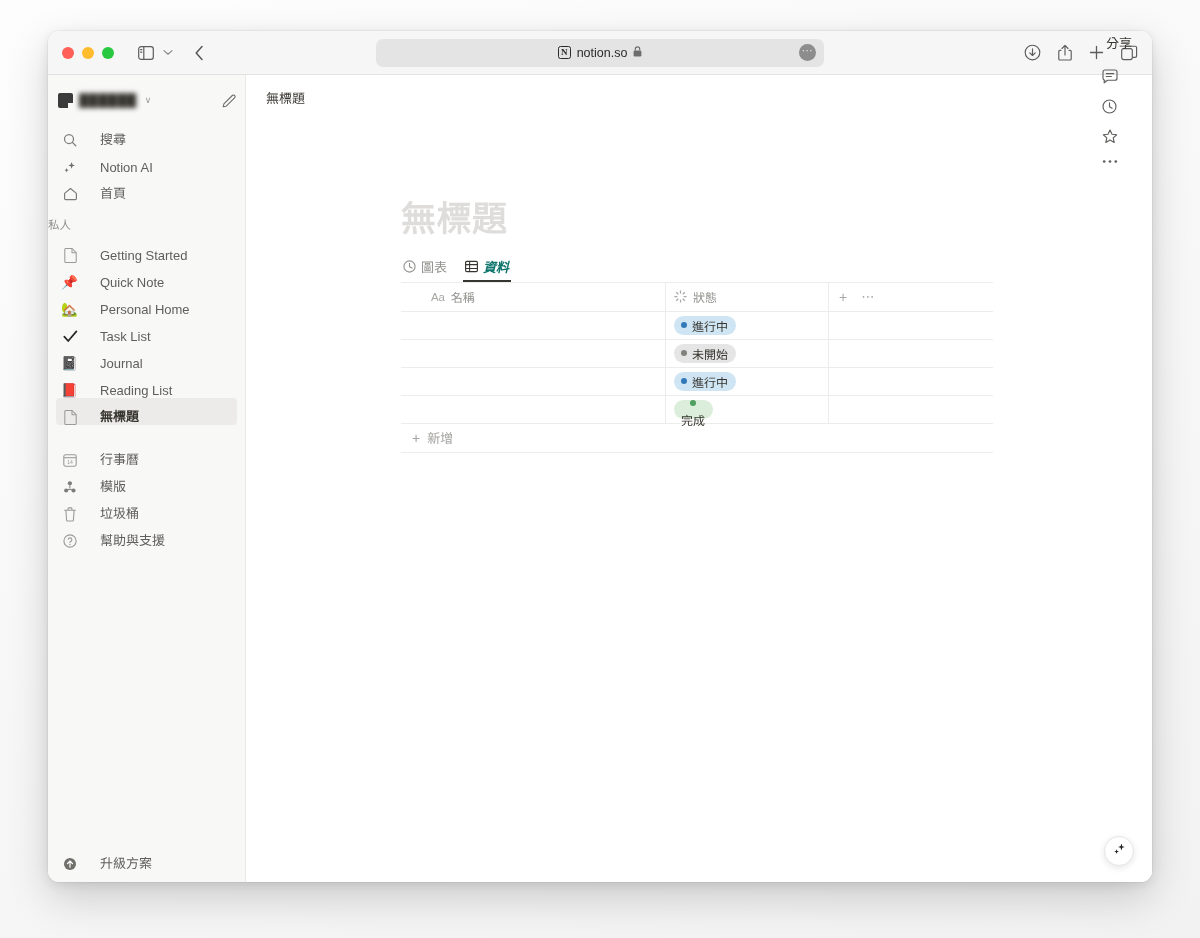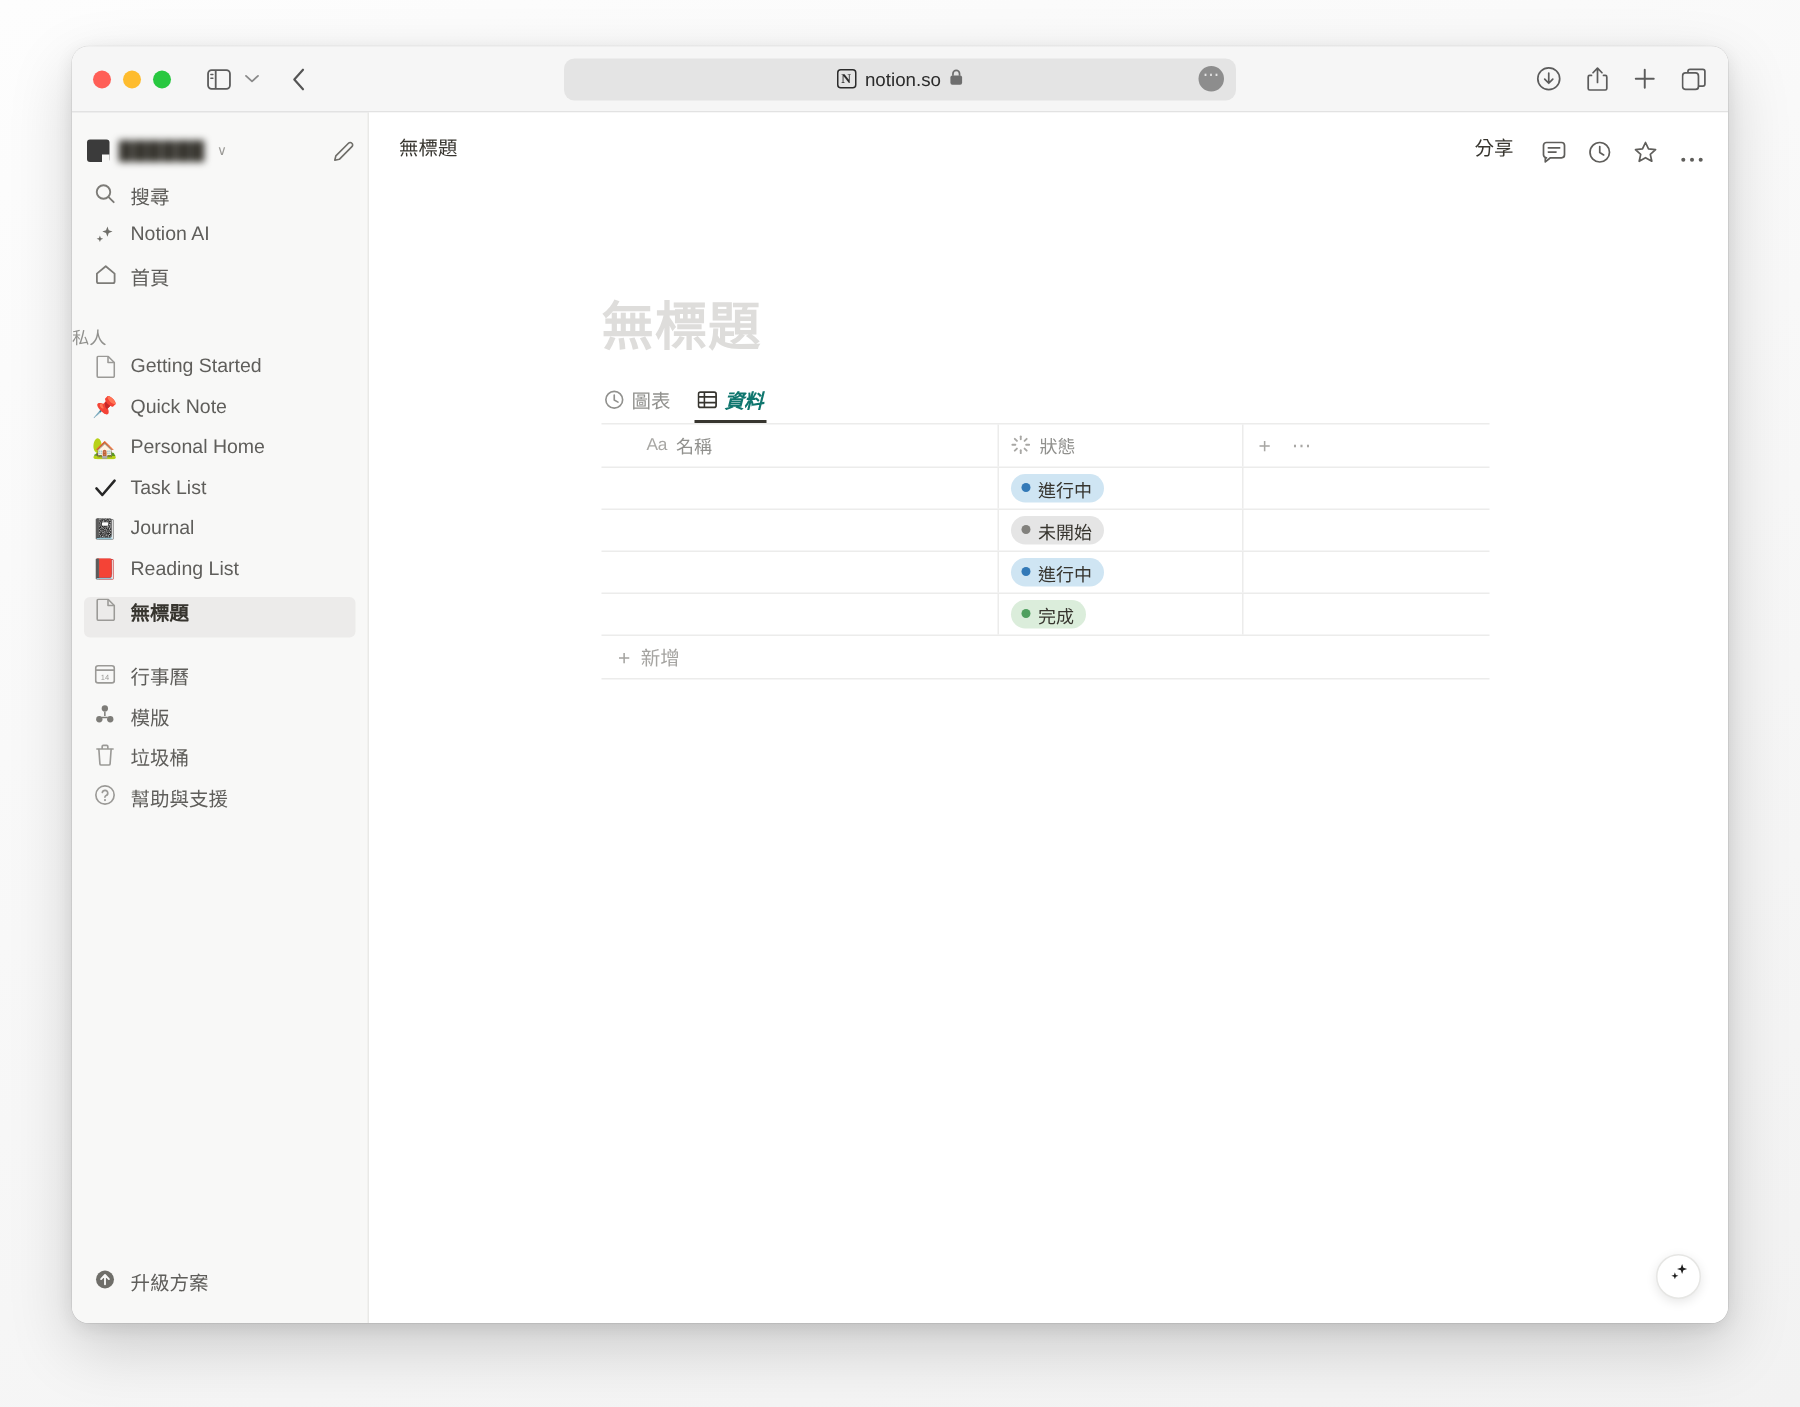--- a/index.html
+++ b/index.html
@@ -158,22 +158,22 @@
     white-space: nowrap;
     overflow: hidden;
     max-width: 90px;
   }
   .ws-chev { color: #9b9a97; font-size: 9px; margin-left: 2px; }
   .ws-edit { margin-left: auto; color: #6f6e69; display: flex; }
 
   .nav-group { padding: 0 8px; }
   .nav-item {
     display: flex;
-    align-items: flex-start;
-    gap: 9px;
+    align-items: flex-end;
+    gap: 22px;
     height: 27px;
     padding: 0 6px;
     border-radius: 4px;
     font-size: 13px;
     color: #5f5e5b;
     cursor: default;
     white-space: nowrap;
   }
   .nav-item .ic {
     width: 16px; height: 16px;
@@ -216,23 +216,24 @@
   }
   .breadcrumb {
     font-size: 13px;
     color: #37352f;
     padding: 2px 6px;
     border-radius: 4px;
   }
   .topbar-right {
     margin-left: auto;
     display: flex;
-    align-items: flex-end;
+    align-items: flex-start;
     gap: 15px;
     color: #5f5e5b;
+    flex-direction: column;
   }
   .share-btn { font-size: 13px; color: #37352f; padding: 2px 4px; border-radius: 4px; }
 
   .page {
     flex: 1;
     overflow: hidden;
     padding: 0 0 0 0;
   }
   .page-inner { width: 598px; margin: 0 0 0 155px; padding-top: 78px; }
 
@@ -677,21 +678,21 @@
                     <span class="bullet" style="background: rgb(51, 121, 183);"></span>
                     <span>進行中</span>
                   </span>
                 </div>
                 <div class="cell-extra"></div>
               </div>
 
               <div class="tbl-row">
                 <div class="cell-name"></div>
                 <div class="cell-status">
-                  <span class="pill" style="background: rgb(219, 237, 219);">
+                  <span class="pill" style="background: rgb(219, 237, 219); flex-direction: column;">
                     <span class="bullet" style="background: rgb(79, 159, 95);"></span>
                     <span>完成</span>
                   </span>
                 </div>
                 <div class="cell-extra"></div>
               </div>
 
               <div class="add-row">
                 <span class="add-plus">+</span>
                 <span>新增</span>

